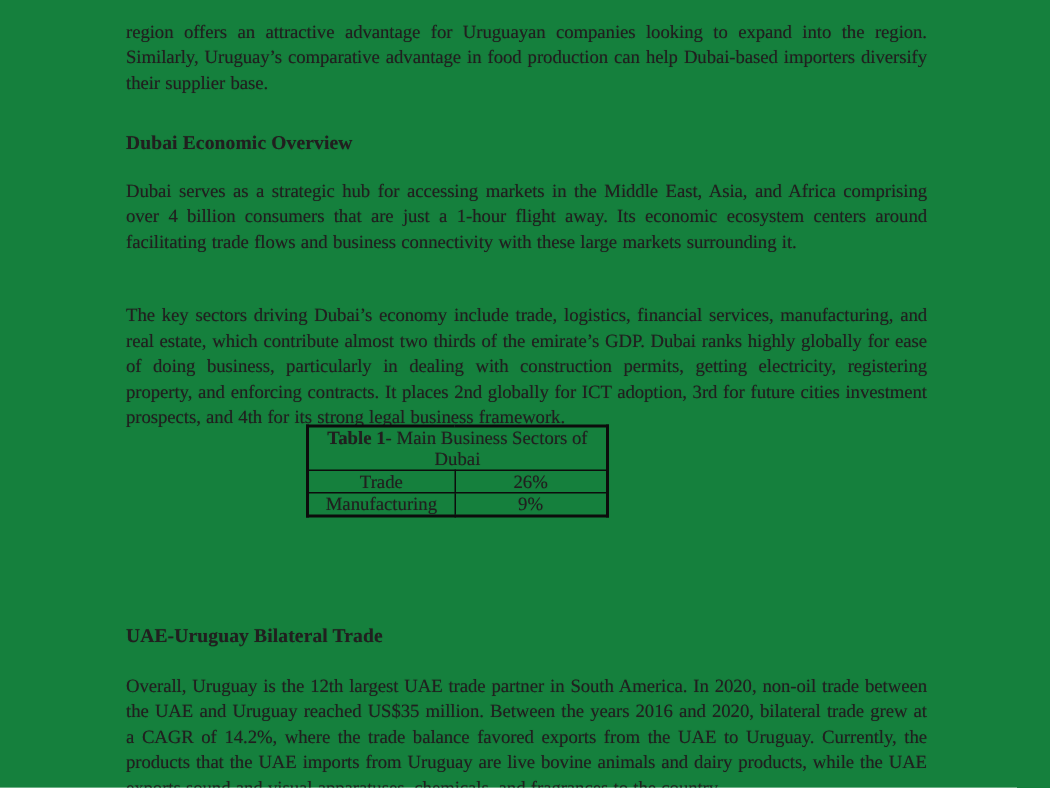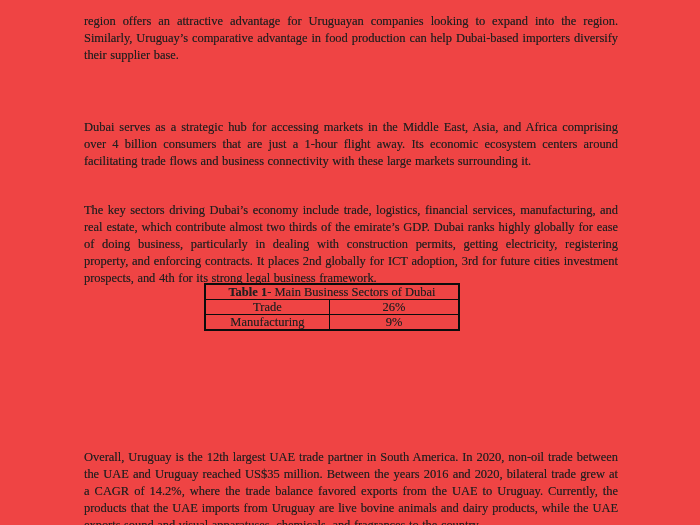--- a/index.html
+++ b/index.html
@@ -13,21 +13,21 @@
     overflow: hidden;
     position: relative;
     font-family: "Liberation Serif", serif;
     color: #211f1f;
   }
   .page {
     position: absolute;
     left: 0; top: 0;
     width: 700px;
     height: 525px;
-    background: #ef4444;
+    background: #15803d;
   }
   .body-text {
     position: absolute;
     left: 84px;
     width: 534px;
     font-size: 12.5px;
     line-height: 17px;
     text-align: justify;
     letter-spacing: -0.05px;
     word-spacing: 0.5px;
@@ -40,21 +40,21 @@
     font-size: 13px;
     line-height: 16px;
     font-weight: bold;
     letter-spacing: 0.1px;
     text-shadow: 0 0 0.5px rgba(33,31,31,0.55);
   }
   .sector-table {
     position: absolute;
     left: 204px;
     top: 283px;
-    width: 256px;
+    width: 202px;
     border-collapse: collapse;
     border: 2px solid #0c0c0c;
     font-size: 12.5px;
     text-shadow: 0 0 0.5px rgba(33,31,31,0.5);
     color: #211f1f;
   }
   .sector-table td, .sector-table th {
     border: 1px solid #0c0c0c;
     text-align: center;
     vertical-align: middle;
@@ -69,20 +69,21 @@
   .sector-table .col-sector { width: 49%; }
   .sector-table .col-share  { width: 51%; }
 </style>
 </head>
 <body>
 
 <div class="page">
 
   <p class="body-text" style="top: 0px;">region offers an attractive advantage for Uruguayan companies looking to expand into the region. Similarly, Uruguay’s comparative advantage in food production can help Dubai-based importers diversify their supplier base.</p>
 
+  <h2 class="heading" style="top: 76px;">Dubai Economic Overview</h2>
 
   <p class="body-text" style="top: 106px;">Dubai serves as a strategic hub for accessing markets in the Middle East, Asia, and Africa comprising over 4 billion consumers that are just a 1-hour flight away. Its economic ecosystem centers around facilitating trade flows and business connectivity with these large markets surrounding it.</p>
 
   <p class="body-text" style="top: 189px;">The key sectors driving Dubai’s economy include trade, logistics, financial services, manufacturing, and real estate, which contribute almost two thirds of the emirate’s GDP. Dubai ranks highly globally for ease of doing business, particularly in dealing with construction permits, getting electricity, registering property, and enforcing contracts. It places 2nd globally for ICT adoption, 3rd for future cities investment prospects, and 4th for its strong legal business framework.</p>
 
   <table class="sector-table">
     <tbody>
         <tr>
       <th colspan="2"><span class="cap-bold">Table 1</span><span>- Main Business Sectors of Dubai</span></th>
     </tr>
@@ -90,16 +91,17 @@
       <td class="col-sector">Trade</td>
       <td class="col-share">26%</td>
     </tr>
     <tr>
       <td class="col-sector">Manufacturing</td>
       <td class="col-share">9%</td>
     </tr>
   </tbody>
     </table>
 
+  <h2 class="heading" style="top: 405px;">UAE-Uruguay Bilateral Trade</h2>
 
   <p class="body-text" style="top: 436px;">Overall, Uruguay is the 12th largest UAE trade partner in South America. In 2020, non-oil trade between the UAE and Uruguay reached US$35 million. Between the years 2016 and 2020, bilateral trade grew at a CAGR of 14.2%, where the trade balance favored exports from the UAE to Uruguay. Currently, the products that the UAE imports from Uruguay are live bovine animals and dairy products, while the UAE exports sound and visual apparatuses, chemicals, and fragrances to the country.</p>
 
 </div>
 
 </body></html>

